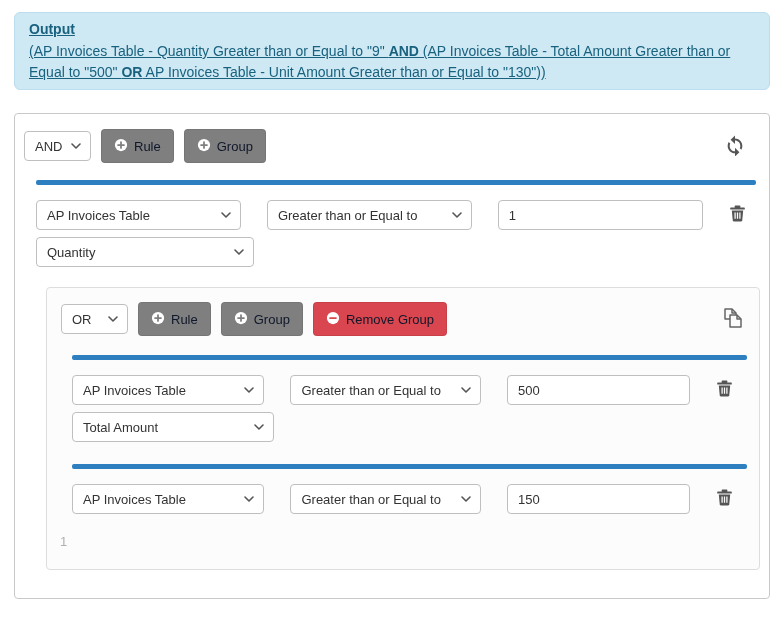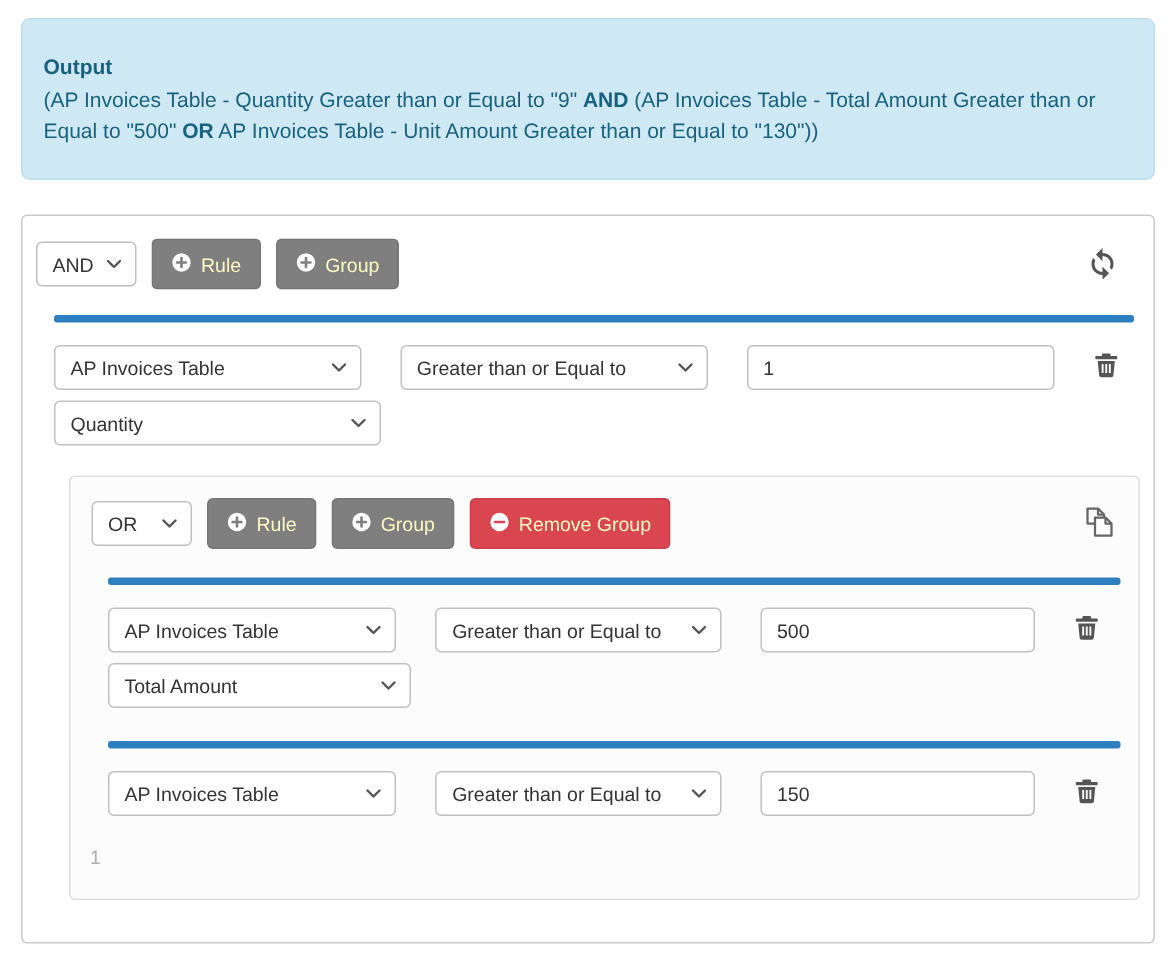--- a/index.html
+++ b/index.html
@@ -7,40 +7,40 @@
     --alert-bg:#cfe9f4; --alert-border:#bcdded; --alert-text:#19627f;
     --panel-border:#c9c9c9; --ctl-border:#bfbfbf; --group-border:#dddddd;
     --group-bg:#fcfcfc; --icon:#555555; --muted:#b0b0b0;
   }
   *{box-sizing:border-box;}
   body{margin:0;background:#fff;color:#333;font-family:"Liberation Sans",sans-serif;font-size:13px;}
   .page{width:783px;padding:12px 13px 10px 14px;}
 
   
   .alert{background:var(--alert-bg);border:1px solid var(--alert-border);border-radius:6px;
-    color:var(--alert-text);padding:21px 14px;font-size:14px;line-height:1.5;margin:0 0 23px 0;}
+    color:var(--alert-text);padding:6px 14px;font-size:14px;line-height:1.5;margin:0 0 23px 0;text-decoration:underline;}
   .alert-title{font-weight:bold;margin:0 0 1px 0;}
   .alert b{font-weight:bold;}
 
   
   .builder{border:1px solid var(--panel-border);border-radius:4px;background:#fff;padding:15px 0 28px 0;}
   .group-header{display:flex;align-items:center;gap:10px;padding:0 12px 0 9px;}
 
   
   .sel{position:relative;height:30px;background:#fff;border:1px solid var(--ctl-border);border-radius:4px;}
   .sel select{width:100%;height:100%;border:none;background:transparent;-webkit-appearance:none;appearance:none;
     padding:0 24px 0 10px;font-family:"Liberation Sans",sans-serif;font-size:13px;color:#333;cursor:pointer;}
   .sel .caret{position:absolute;right:9px;top:50%;transform:translateY(-50%);pointer-events:none;display:flex;}
   .w-cond{width:67px;}
   .w-a{width:218px;} .w-b{width:218px;} .w-c{width:217px;}
   .n-a{width:202px;} .n-b{width:200px;} .n-c{width:183px;}
 
   
   .btn{height:30px;display:inline-flex;align-items:center;gap:6px;border:1px solid rgba(0,0,0,.08);
-    border-radius:4px;background:var(--btn-gray);color:#fef9c3;font-family:"Liberation Sans",sans-serif;
+    border-radius:4px;background:var(--btn-gray);color:#0f172a;font-family:"Liberation Sans",sans-serif;
     font-size:13px;padding:16px 12px;cursor:pointer;white-space:nowrap;}
   .btn-danger{background:var(--danger);}
   .iconbtn{border:none;background:none;padding:0;cursor:pointer;display:inline-flex;align-items:center;}
   .push-right{margin-left:auto;}
   .refresh-btn{margin-right:11px;}
   .copy-btn{margin-right:2px;}
 
   
   .rules{padding:17px 15px 0 21px;}
   .divider{height:5px;background:var(--accent);border-radius:2px;margin-bottom:15px;}

